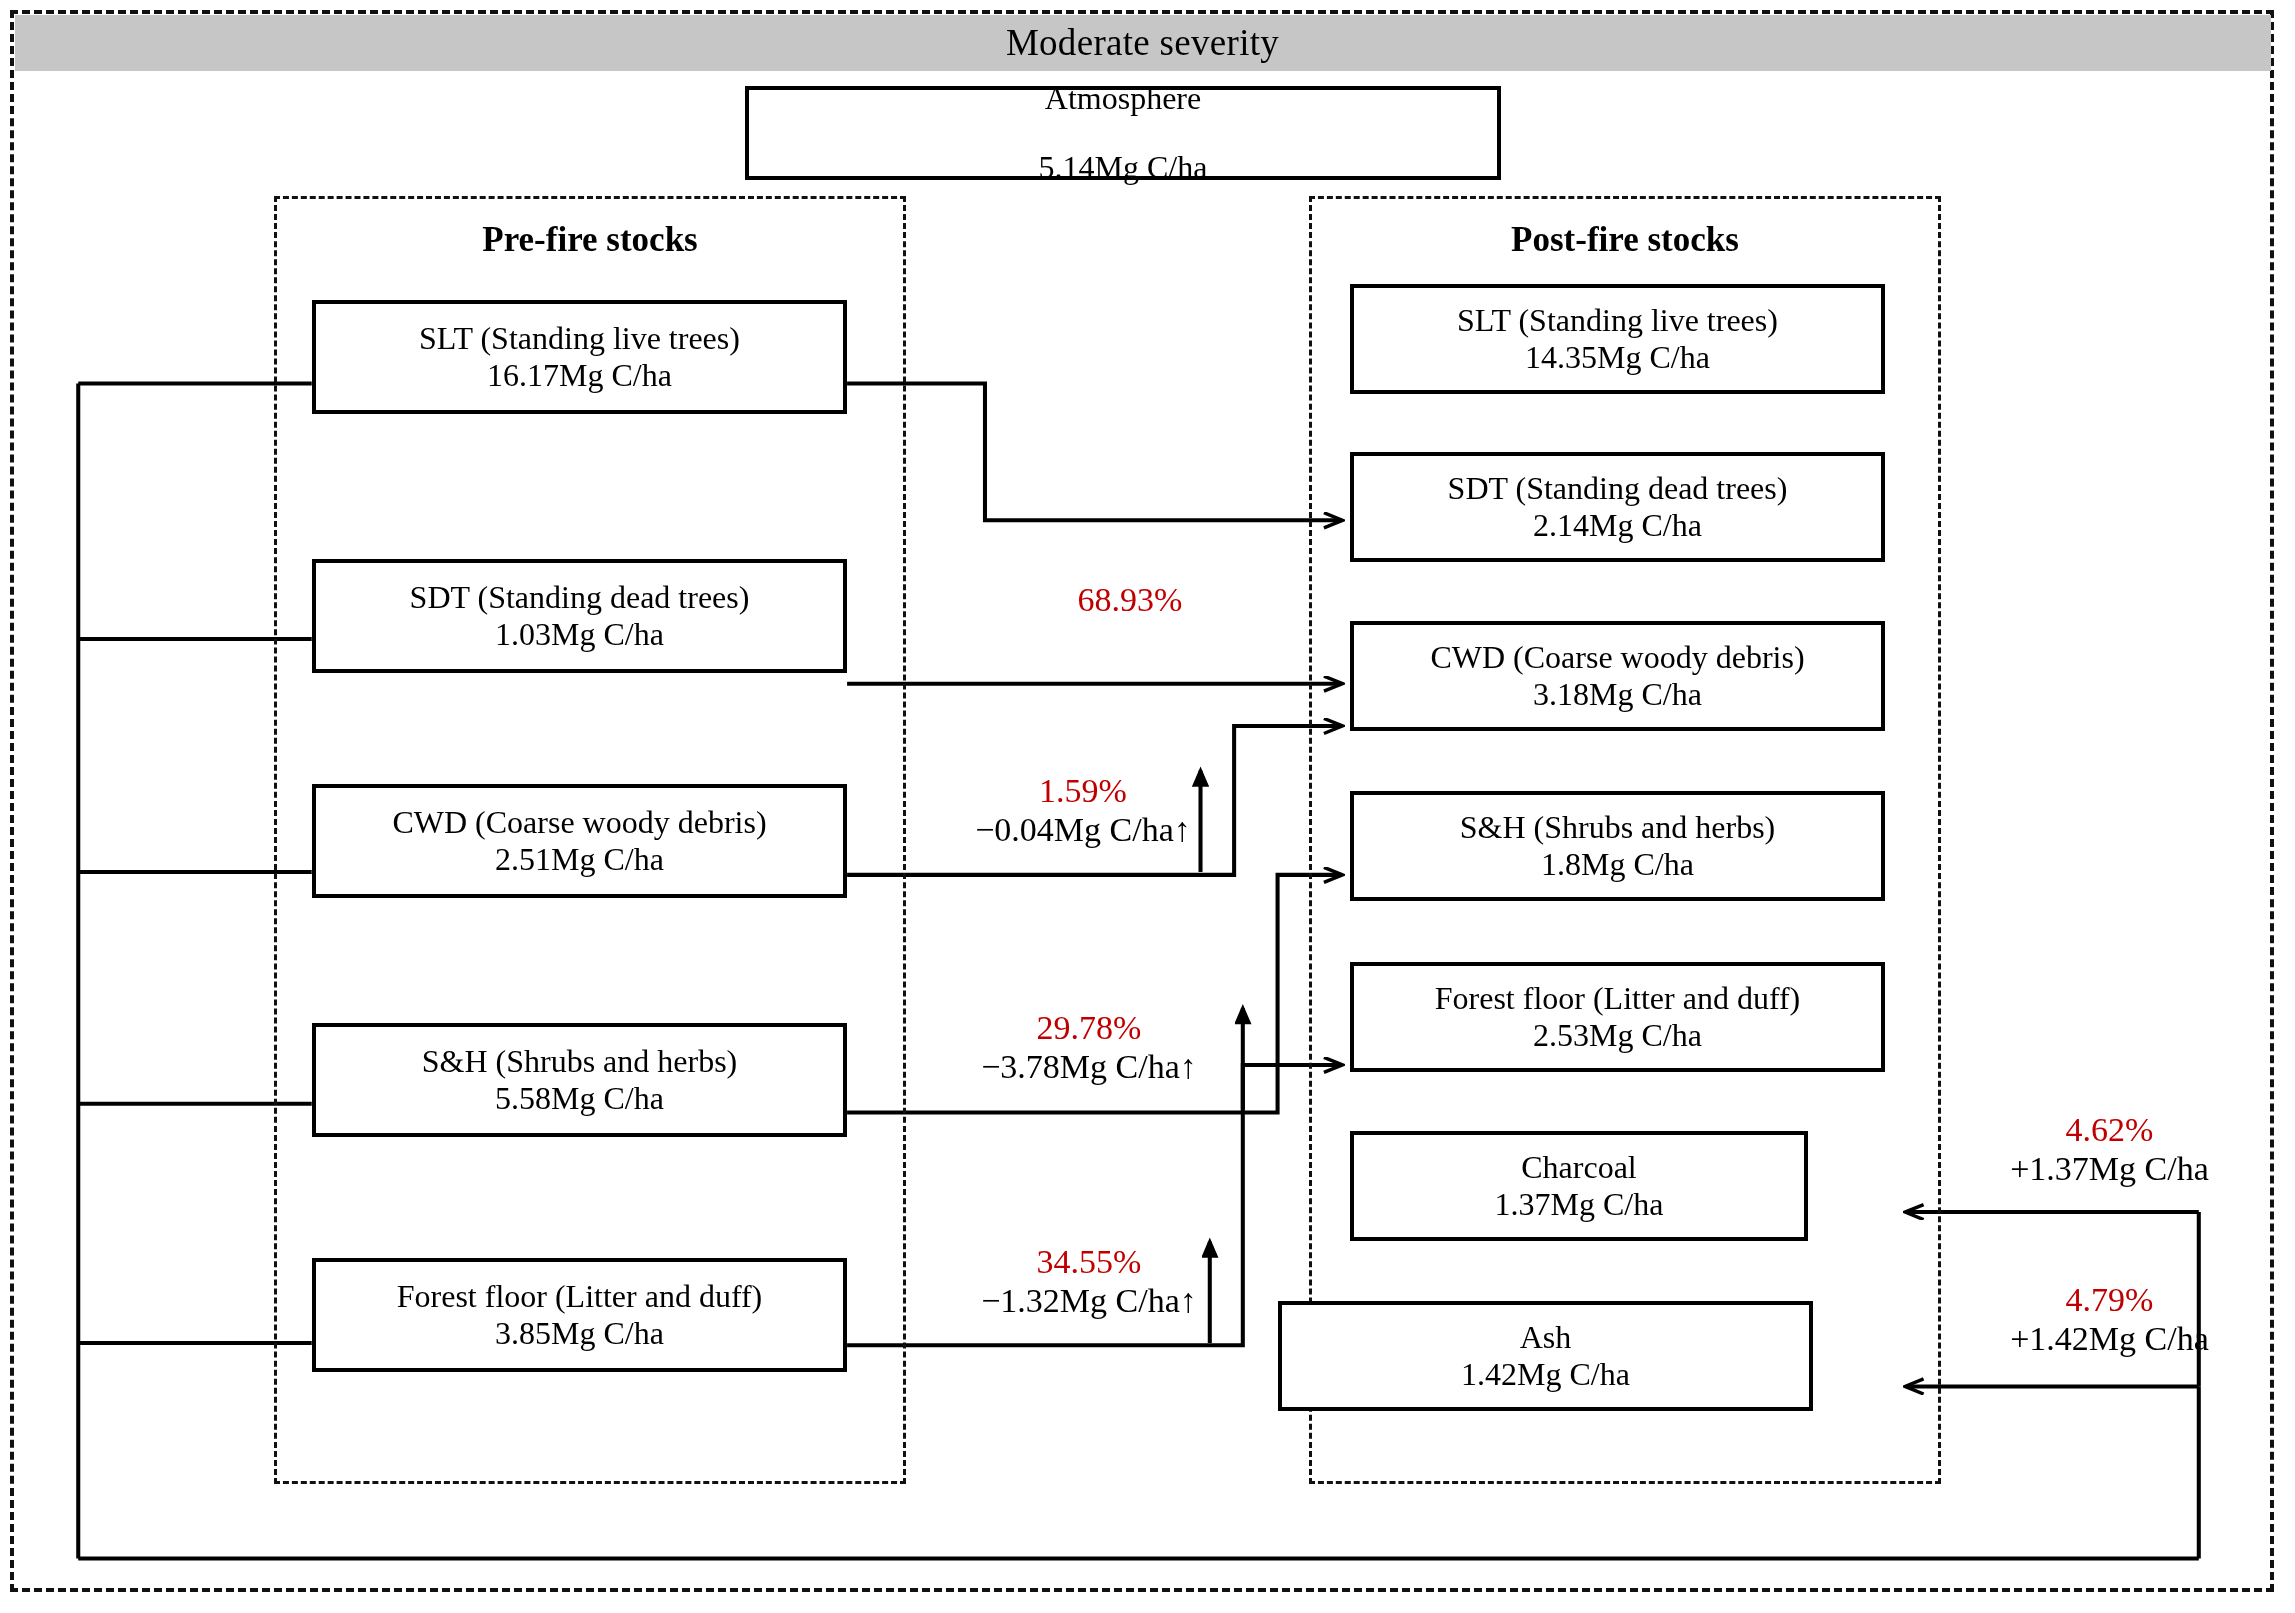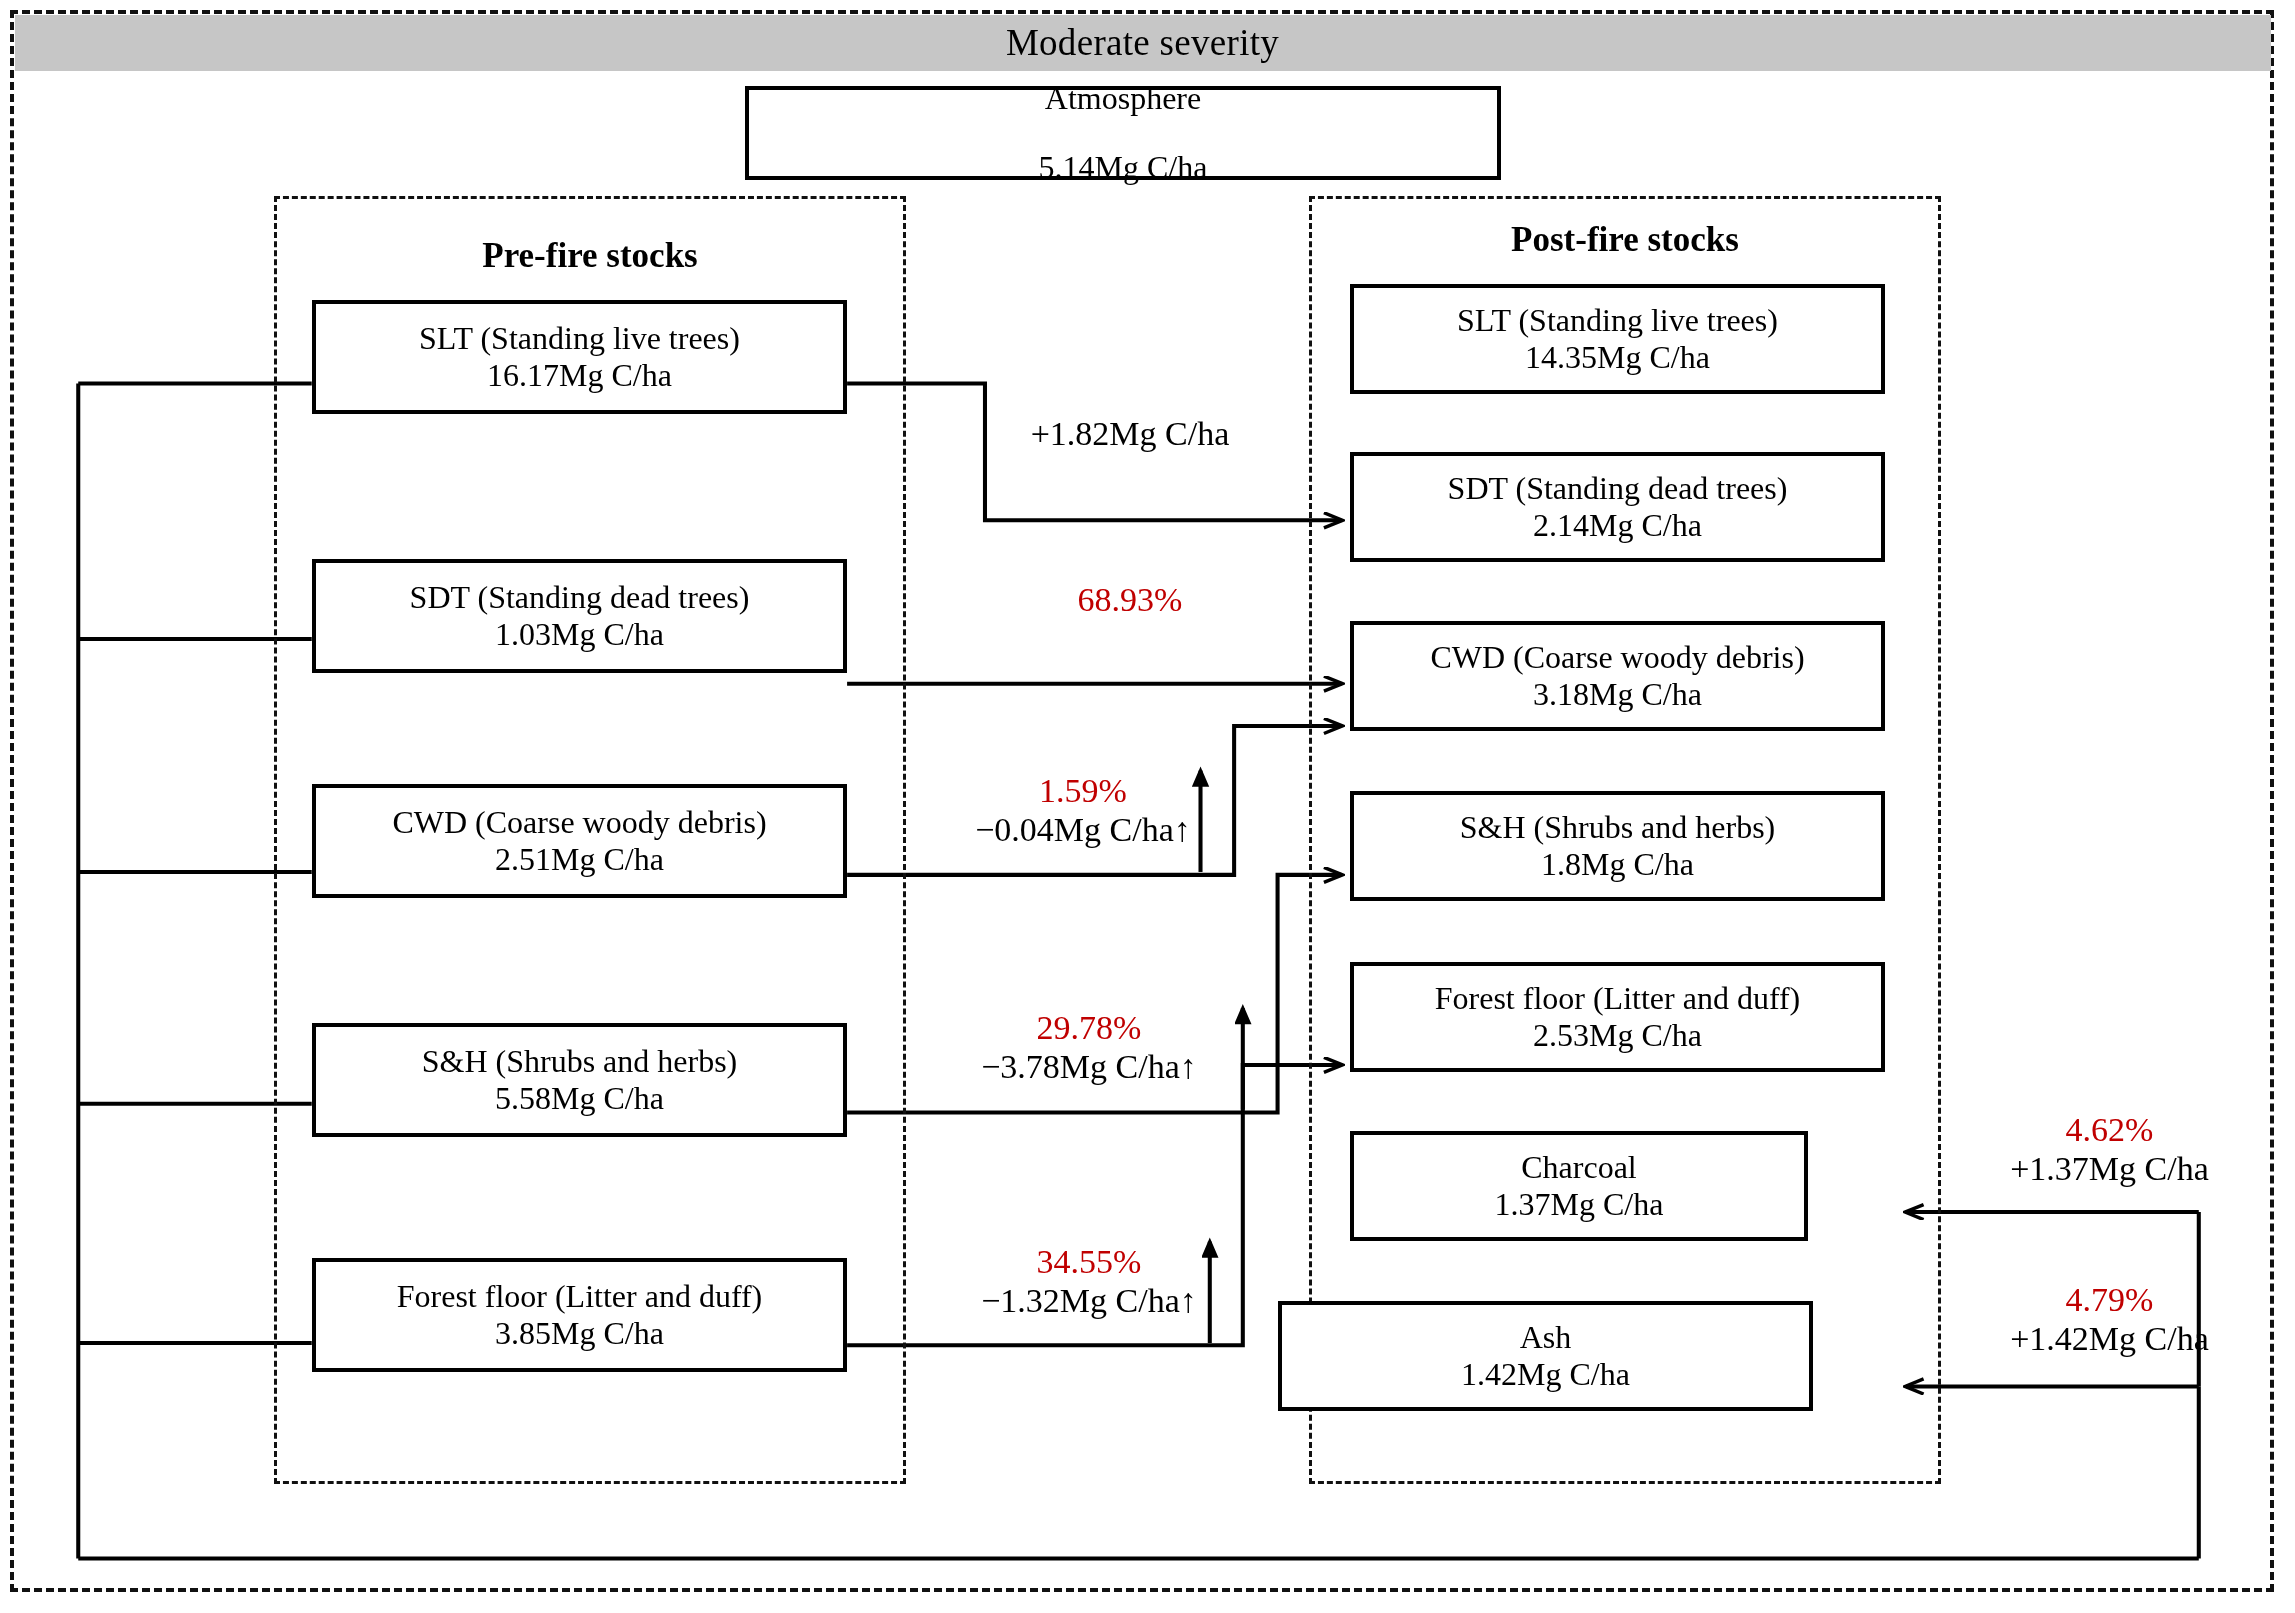--- a/index.html
+++ b/index.html
@@ -80,21 +80,21 @@
   <div class="title-bar">
     <span>Moderate severity</span>
   </div>
 
   <div class="box" style="left:745px;top:86px;width:756px;height:94px;gap:32px;">
     <span class="l1">Atmosphere</span>
     <span class="l2">5.14Mg C/ha</span>
   </div>
 
   <div class="panel" style="left:274px;top:196px;width:632px;height:1288px;"></div>
-  <div class="panel-title" style="left:274px;top:220px;width:632px;margin-top:16px;">Pre-fire stocks</div>
+  <div class="panel-title" style="left:274px;top:220px;width:632px;">Pre-fire stocks</div>
 
   <div class="panel" style="left:1309px;top:196px;width:632px;height:1288px;"></div>
   <div class="panel-title" style="left:1309px;top:220px;width:632px;">Post-fire stocks</div>
 
   <div class="box" style="left:312px;top:300px;width:535px;height:114px;">
     <span class="l1">SLT (Standing live trees)</span>
     <span class="l2">16.17Mg C/ha</span>
   </div>
   <div class="box" style="left:312px;top:559px;width:535px;height:114px;">
     <span class="l1">SDT (Standing dead trees)</span>
@@ -136,21 +136,20 @@
   <div class="box" style="left:1350px;top:1131px;width:458px;height:110px;">
     <span class="l1">Charcoal</span>
     <span class="l2">1.37Mg C/ha</span>
   </div>
   <div class="box" style="left:1278px;top:1301px;width:535px;height:110px;">
     <span class="l1">Ash</span>
     <span class="l2">1.42Mg C/ha</span>
   </div>
 
   <div class="flow" style="left:910px;top:414px;width:440px;">
-    <span class="amt">+1.82Mg C/ha</span>
   </div>
   <div class="flow" style="left:910px;top:580px;width:440px;">
     <span class="pct">68.93%</span>
   </div>
   <div class="flow" style="left:863px;top:771px;width:440px;">
     <span class="pct">1.59%</span>
     <span class="amt">
       <span>−0.04Mg C/ha</span><span class="arrow-up">↑</span>
     </span>
   </div>

